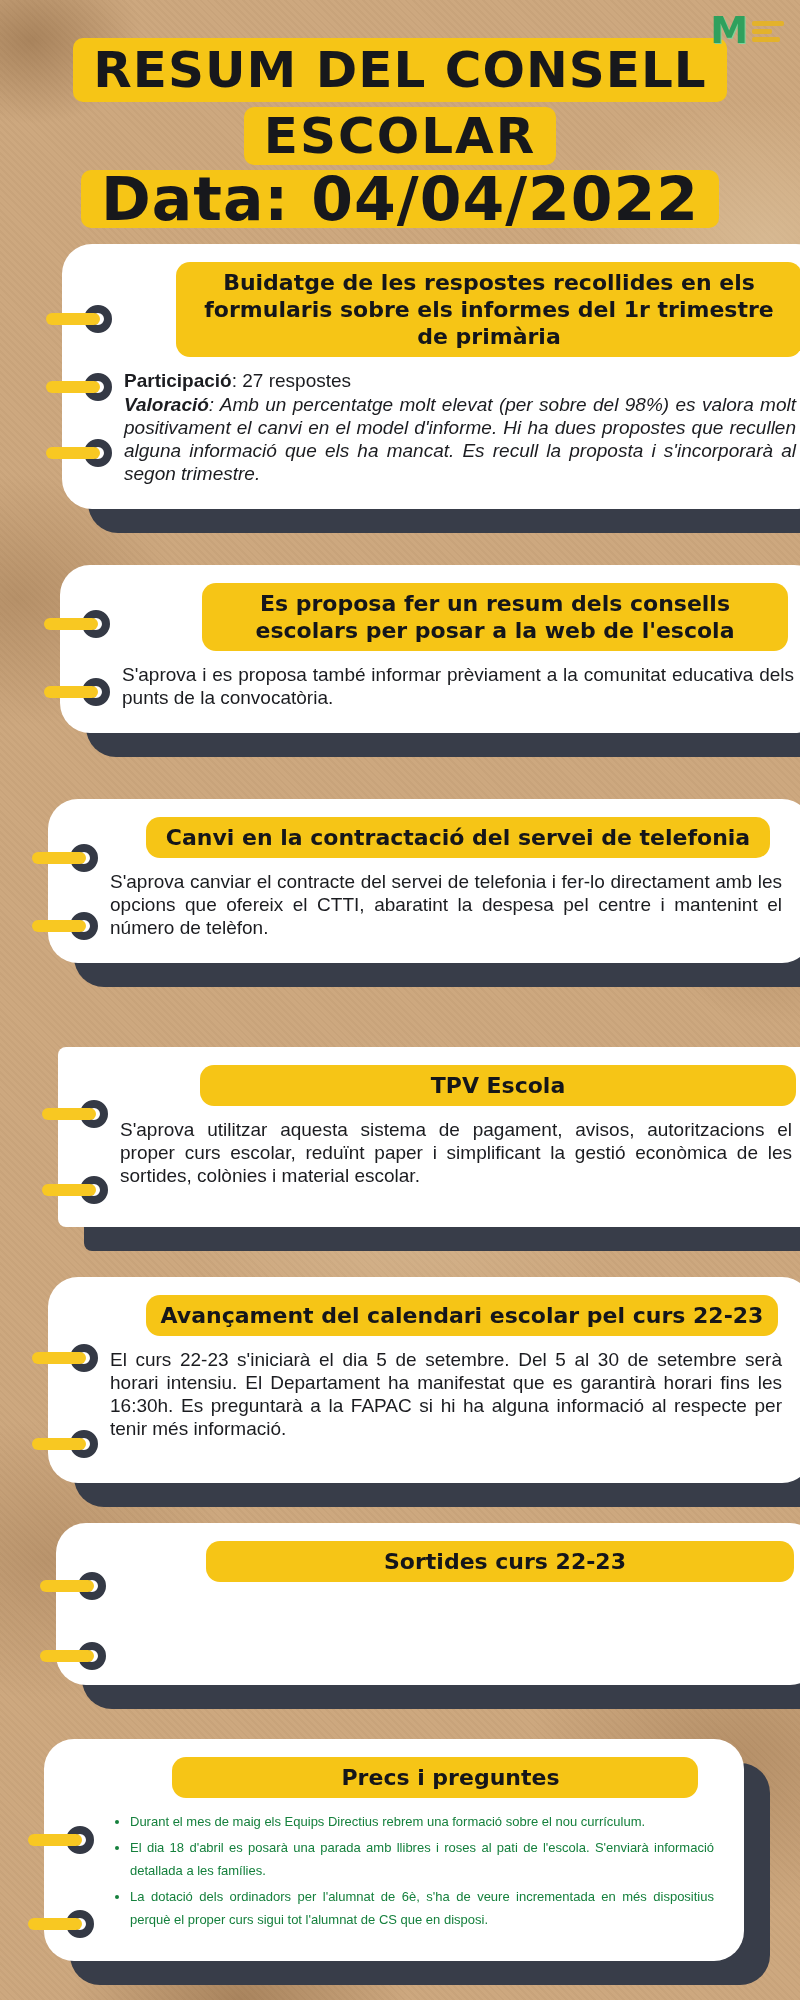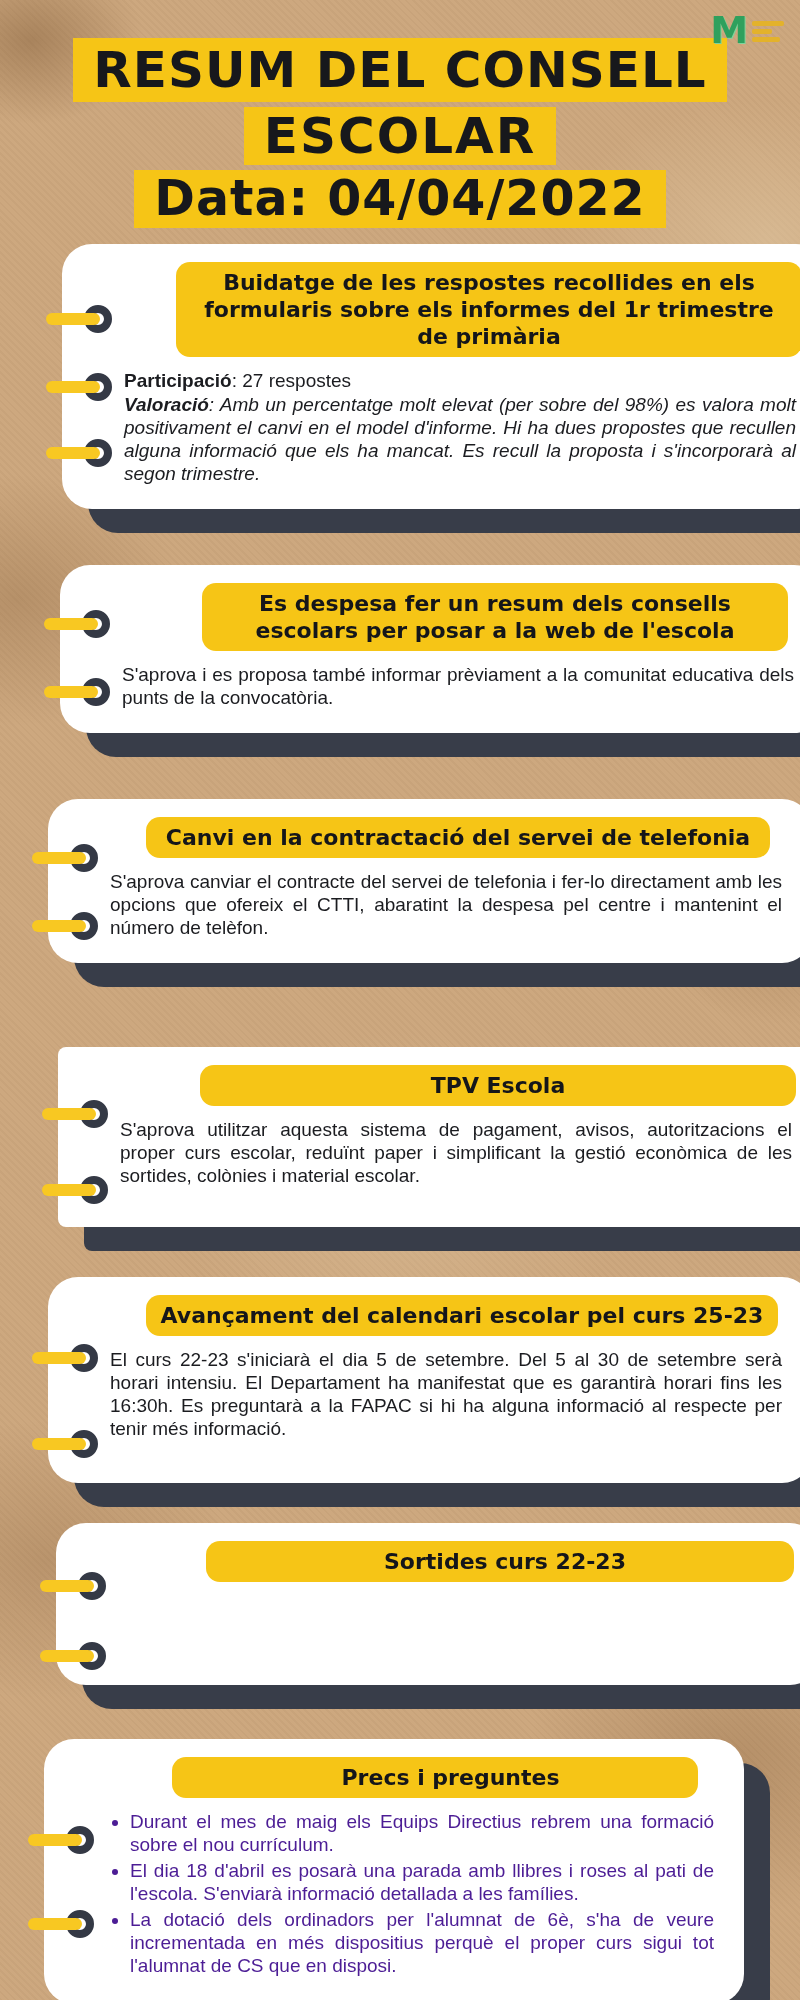--- a/index.html
+++ b/index.html
@@ -21,37 +21,37 @@
   
   .logo{position:absolute;top:12px;right:16px;display:flex;align-items:flex-start;gap:4px;z-index:5;}
   .logo .m{font-family:"DejaVu Sans",sans-serif;font-weight:bold;font-size:38px;line-height:36px;color:#2FA05D;text-shadow:1px 1px 0 #7ed49b;}
   .logo .lines{display:flex;flex-direction:column;gap:3px;margin-top:9px;}
   .logo .lines i{display:block;height:5px;border-radius:2px;background:#E3B22B;}
   .logo .lines i:nth-child(1){width:32px}
   .logo .lines i:nth-child(2){width:20px}
   .logo .lines i:nth-child(3){width:28px}
 
   h1{margin:0;padding-top:38px;display:flex;flex-direction:column;align-items:center;gap:5px;}
-  .hl{display:inline-block;background:#F6C516;color:#17181C;border-radius:0;
+  .hl{display:inline-block;background:#F6C516;color:#17181C;border-radius:10px;
       font-family:"DejaVu Sans",sans-serif;font-weight:bold;padding:1px 20px;}
   .t1{font-size:50px;line-height:62px;letter-spacing:1px;}
   .t2{font-size:50px;line-height:56px;letter-spacing:2px;}
-  .t3{font-size:49px;line-height:56px;letter-spacing:1px;}
+  .t3{font-size:60px;line-height:56px;letter-spacing:1px;}
 
   
   .card{position:relative;background:#FFFFFF;border-radius:30px;box-sizing:border-box;
         width:764px;margin-left:62px;padding:18px 30px 24px 62px;
         box-shadow:26px 24px 0 0 #383D49;}
   .card h2{background:#F6C516;color:#15161A;border-radius:14px;text-align:center;
            font-family:"DejaVu Sans",sans-serif;font-weight:bold;
            font-size:22px;line-height:27px;padding:7px 14px;margin:0 0 12px 58px;}
   .card p{margin:0;font-size:19px;line-height:23px;text-align:justify;color:#1B1C20;}
   .card p + p{margin-top:1px;font-style:italic;}
   .card ul{margin:0;padding-left:24px;}
-  .card li{font-size:19px;line-height:23px;text-align:justify;color:#4c1d95;margin-bottom:3px;}
+  .card li{font-size:13px;line-height:23px;text-align:justify;color:#15803d;margin-bottom:3px;}
   .lbl{font-weight:bold;}
 
   .c1{margin-top:16px;min-height:250px;}
   .c2{margin-top:56px;min-height:160px;margin-left:60px;}
   .c3{margin-top:66px;min-height:158px;margin-left:48px;}
   .c4{margin-top:84px;min-height:180px;margin-left:58px;border-radius:8px;}
   .c5{margin-top:50px;min-height:206px;margin-left:48px;}
   .c6{margin-top:40px;min-height:162px;margin-left:56px;}
   .c7{margin-top:54px;min-height:222px;margin-left:44px;width:700px;}
   .c1 h2{margin-left:52px;margin-right:-6px;}
@@ -115,21 +115,21 @@
 
   <section class="card c2">
     <div class="clip k1">
         <span class="bar"></span>
         <span class="ring"></span>
       </div>
     <div class="clip k2">
         <span class="bar"></span>
         <span class="ring"></span>
       </div>
-    <h2>Es despesa fer un resum dels consells escolars per posar a la web de l'escola</h2>
+    <h2>Es proposa fer un resum dels consells escolars per posar a la web de l'escola</h2>
     <p>S'aprova i es proposa també informar prèviament a la comunitat educativa dels punts de la convocatòria.</p>
   </section>
 
   <section class="card c3">
     <div class="clip k1">
         <span class="bar"></span>
         <span class="ring"></span>
       </div>
     <div class="clip k2">
         <span class="bar"></span>
@@ -154,21 +154,21 @@
 
   <section class="card c5">
     <div class="clip k1">
         <span class="bar"></span>
         <span class="ring"></span>
       </div>
     <div class="clip k2">
         <span class="bar"></span>
         <span class="ring"></span>
       </div>
-    <h2>Avançament del calendari escolar pel curs 25-23</h2>
+    <h2>Avançament del calendari escolar pel curs 22-23</h2>
     <p>El curs 22-23 s'iniciarà el dia 5 de setembre. Del 5 al 30 de setembre serà horari intensiu. El Departament ha manifestat que es garantirà horari fins les 16:30h. Es preguntarà a la FAPAC si hi ha alguna informació al respecte per tenir més informació.</p>
   </section>
 
   <section class="card c6">
     <div class="clip k1">
         <span class="bar"></span>
         <span class="ring"></span>
       </div>
     <div class="clip k2">
         <span class="bar"></span>

